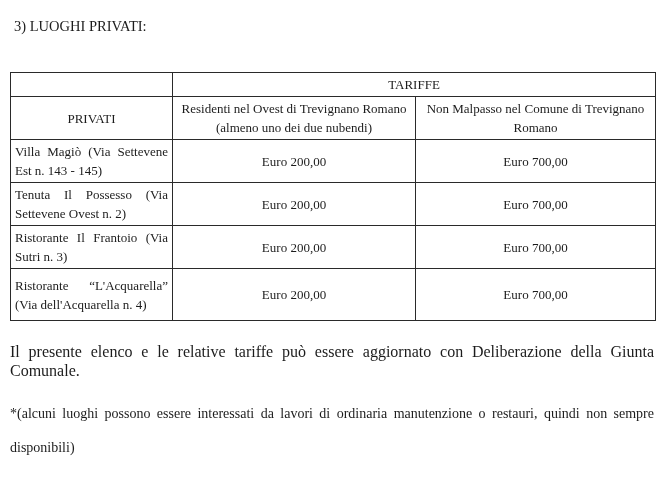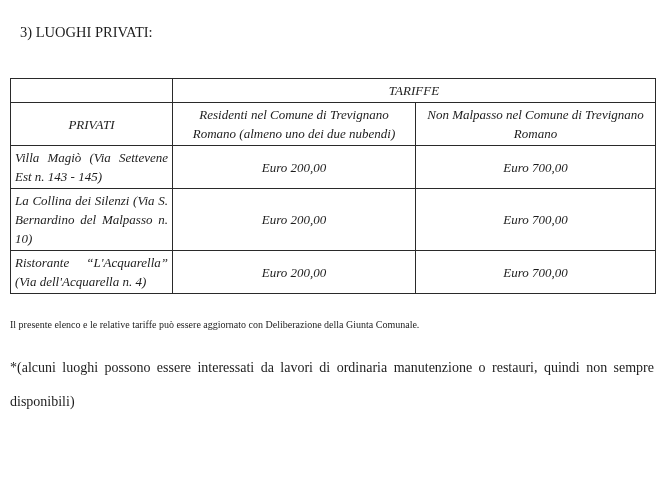--- a/index.html
+++ b/index.html
@@ -10,32 +10,31 @@
   .page {
     position: relative;
     width: 664px;
     height: 481px;
     background: #ffffff;
     color: #1c1c1c;
     font-family: "Liberation Serif", serif;
     overflow: hidden;
   }
   .title {
-    margin: 16px;
+    margin: 10px;
     padding: 8px 0 0 4px;
     font-size: 14.5px;
     font-weight: normal;
     line-height: 17px;
   }
   table.tariffs {
     border-collapse: collapse;
     table-layout: fixed;
     width: 645px;
     margin: 37px 0 0 10px;
-    font-style: italic;
   }
   table.tariffs th,
   table.tariffs td {
     border: 1px solid #2a2a2a;
     font-size: 13px;
     font-weight: normal;
     line-height: 19px;
     vertical-align: middle;
     padding: 2px 4px;
     overflow: hidden;
@@ -49,21 +48,21 @@
   tbody tr:nth-child(4) { height: 52px; }
   tbody tr:nth-child(5) { height: 42px; }
   .cell-center { text-align: center; }
   .cell-place {
     text-align: justify;
     text-align-last: left;
     margin-top: 27px;
   }
   .note-1 {
     margin: 21px 10px 0 10px;
-    font-size: 10px;
+    font-size: 16px;
     line-height: 19px;
     text-align: justify;
   }
   .note-2 {
     margin: 17px 10px 0 10px;
     font-size: 14px;
     line-height: 34px;
     text-align: justify;
   }
 </style>
@@ -80,32 +79,37 @@
       <col class="c-resident">
       <col class="c-nonres">
     </colgroup>
     <thead>
       <tr class="hrow1">
         <th></th>
         <th colspan="2" class="cell-center">TARIFFE</th>
       </tr>
       <tr class="hrow2">
         <th class="cell-center">PRIVATI</th>
-        <th class="cell-center">Residenti nel Comune di Trevignano Romano (almeno uno dei due nubendi)</th>
+        <th class="cell-center">Residenti nel Ovest di Trevignano Romano (almeno uno dei due nubendi)</th>
         <th class="cell-center">Non Malpasso nel Comune di Trevignano Romano</th>
       </tr>
     </thead>
     <tbody>
       <tr>
         <td class="cell-place">Villa Magiò (Via Settevene Est n. 143 - 145)</td>
         <td class="cell-center">Euro 200,00</td>
         <td class="cell-center">Euro 700,00</td>
       </tr>
       <tr>
-        <td class="cell-place">La Collina dei Silenzi (Via S. Bernardino del Malpasso n. 10)</td>
+        <td class="cell-place">Tenuta Il Possesso (Via Settevene Ovest n. 2)</td>
+        <td class="cell-center">Euro 200,00</td>
+        <td class="cell-center">Euro 700,00</td>
+      </tr>
+      <tr>
+        <td class="cell-place">Ristorante Il Frantoio (Via Sutri n. 3)</td>
         <td class="cell-center">Euro 200,00</td>
         <td class="cell-center">Euro 700,00</td>
       </tr>
       <tr>
         <td class="cell-place">Ristorante “L'Acquarella” (Via dell'Acquarella n. 4)</td>
         <td class="cell-center">Euro 200,00</td>
         <td class="cell-center">Euro 700,00</td>
       </tr>
     </tbody>
   </table>

